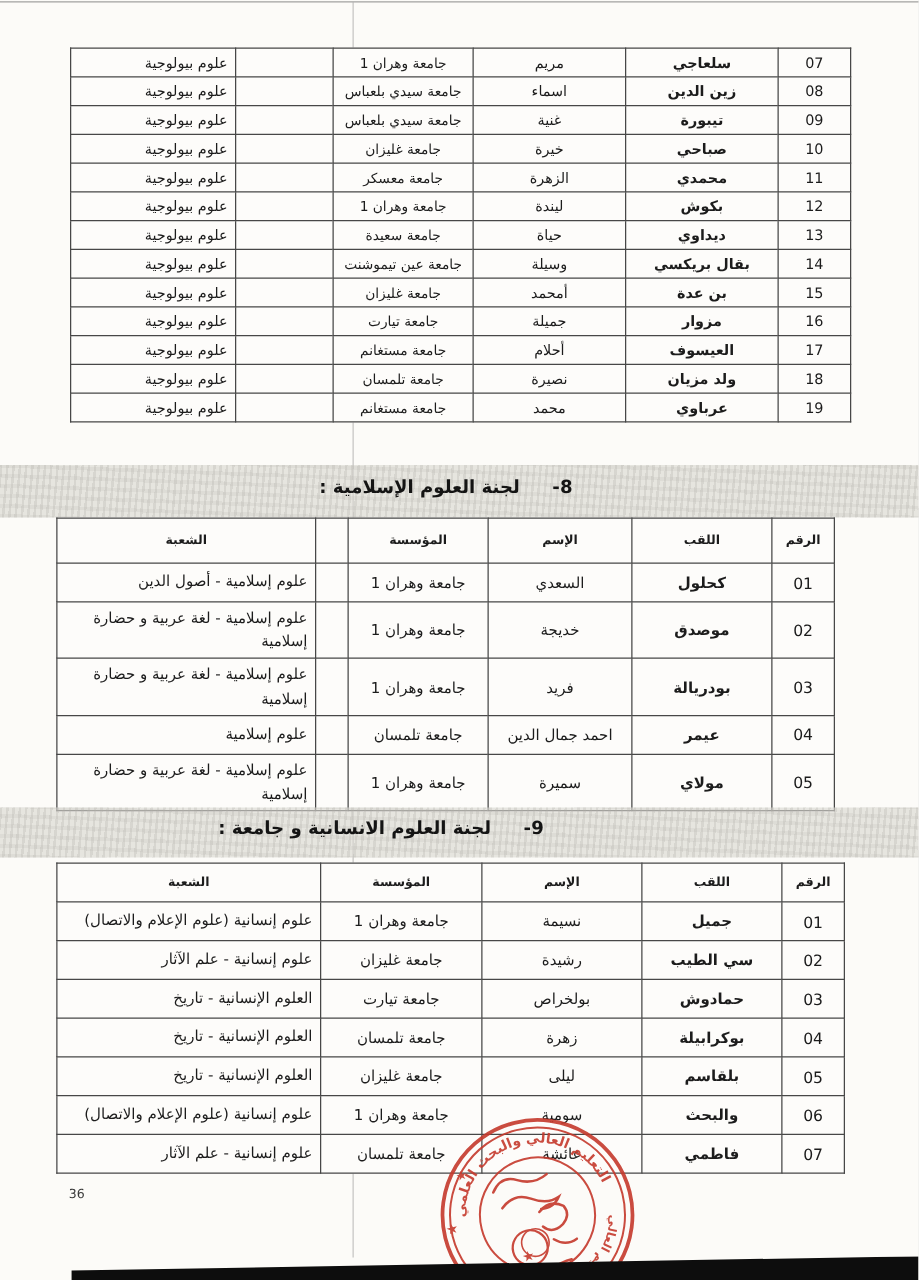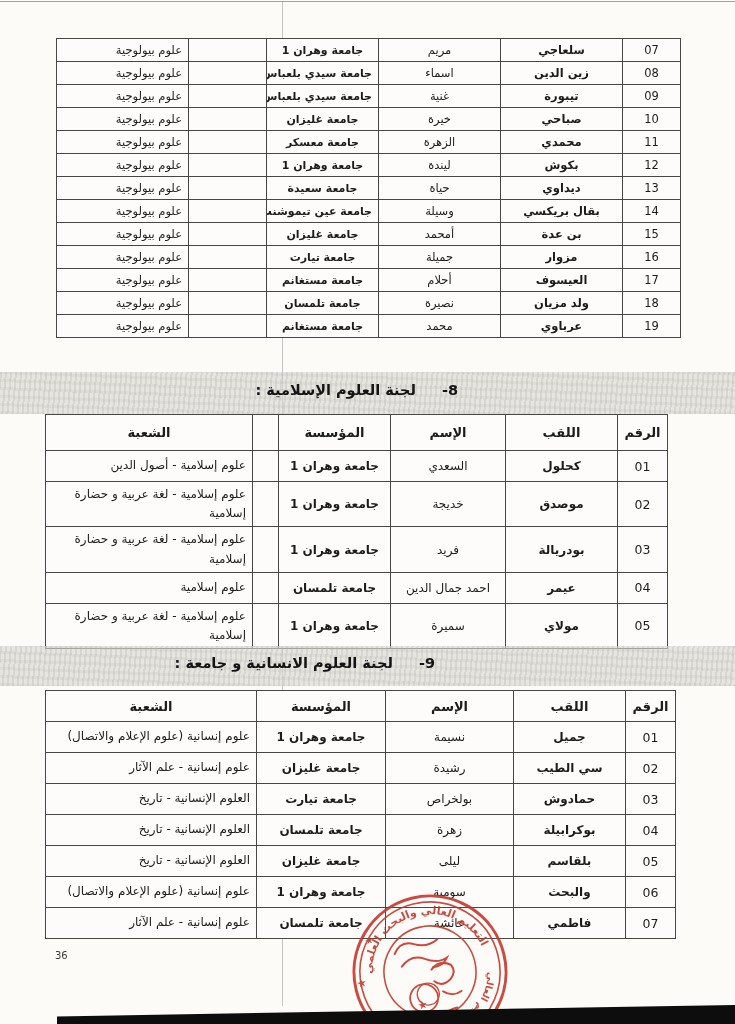--- a/index.html
+++ b/index.html
@@ -15,29 +15,29 @@
     position:absolute;left:57px;top:1005px;width:678px;height:19px;background:#0d0d0d;z-index:6;
     clip-path:polygon(0 60%,100% 0,100% 100%,0 100%);
   }
   
   .tbl-wrap{position:absolute;z-index:1;}
   #table0{top:38px;left:56px;}
   #table1{top:414px;left:45px;}
   #table2{top:690px;left:45px;}
   .doc-table{border-collapse:collapse;table-layout:fixed;background:#fdfcfa;font-size:12px;}
   .doc-table td,.doc-table th{border:1px solid #474747;overflow:hidden;vertical-align:middle;}
-  .doc-table th{font-size:13px;font-weight:700;text-align:center;padding:2px 4px;}
+  .doc-table th{font-size:10px;font-weight:700;text-align:center;padding:2px 4px;}
   .t0 td{height:20px;padding:1px 6px;font-size:11.5px;}
   .t0 .c-muassasa{font-size:11px;white-space:nowrap;}
   .t1 td,.t2 td{padding:3px 6px;height:24px;}
   .t1 th{height:31px;} .t2 th{height:26px;}
   .c-num{text-align:center;padding:1px 2px;font-size:12.5px;}
   .c-laqab{font-weight:700;text-align:center;}
   .c-ism{text-align:center;}
-  .c-muassasa{font-weight:700;text-align:center;margin-left:24px;}
+  .c-muassasa{font-weight:400;text-align:center;margin-left:24px;}
   .c-shuba{text-align:right;line-height:1.6;}
   
   .band{
     position:absolute;left:0;width:735px;z-index:1;
     background:
       repeating-linear-gradient(95deg, rgba(176,174,168,.28) 0 2px, transparent 2px 5px),
       repeating-linear-gradient(2deg, rgba(190,188,182,.22) 0 3px, transparent 3px 8px),
       rgba(216,214,208,.62);
   }
   #band8{top:372px;height:42px;}

